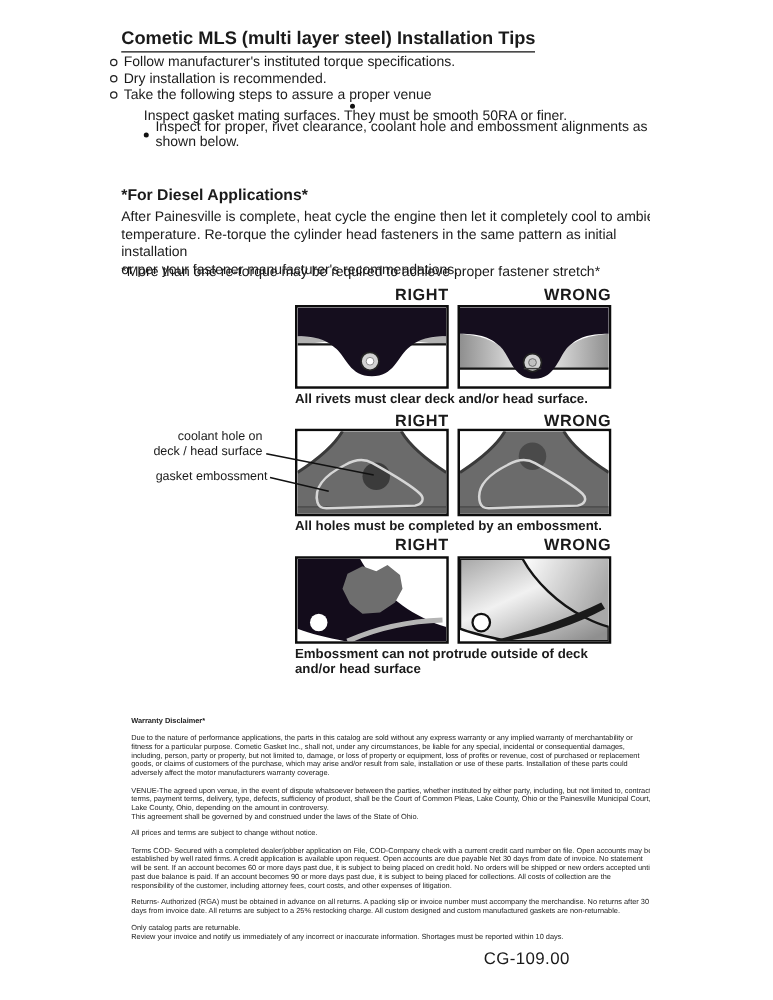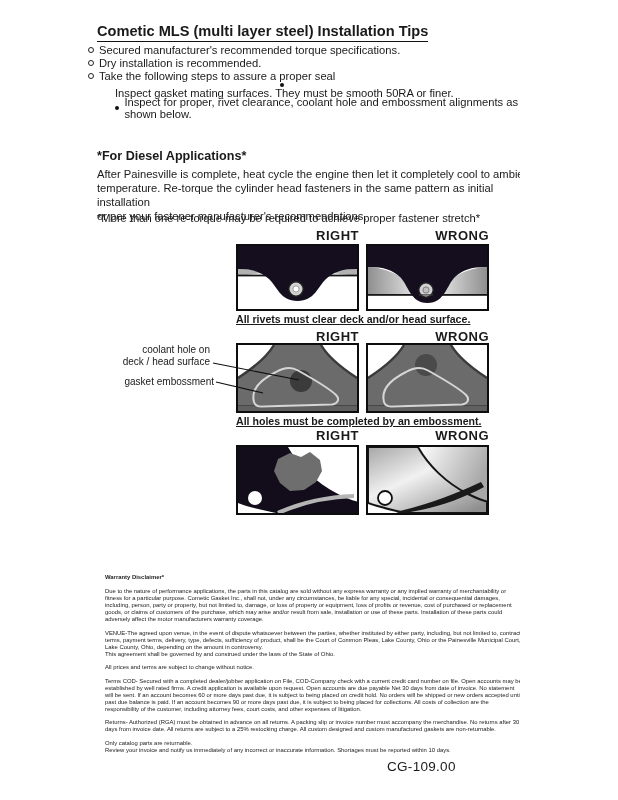--- a/index.html
+++ b/index.html
@@ -8,48 +8,48 @@
   .abs{position:absolute;}
   .title{font-size:14.6px;font-weight:bold;border-bottom:1.6px solid #111;padding-bottom:2px;white-space:nowrap;}
   .body-txt{font-size:11.2px;line-height:14px;white-space:pre-line;}
   .bullet-row{position:absolute;display:flex;align-items:center;font-size:11.2px;}
   .dotO{width:4px;height:4px;border:1.1px solid #222;border-radius:50%;margin-right:5px;flex:0 0 auto;}
   .dotF{width:4.4px;height:4.4px;background:#111;border-radius:50%;margin-right:5px;flex:0 0 auto;}
   .sec-head{font-size:12.6px;font-weight:bold;margin-top:32px;}
   .fig-head{position:absolute;width:123px;text-align:right;font-size:13px;font-weight:bold;letter-spacing:.5px;}
   .fig-box{position:absolute;width:119px;height:auto;border:2px solid #0d0d0d;background:#fff;}
   .fig-box svg{display:block;}
-  .fig-cap{position:absolute;font-size:10.6px;font-weight:bold;line-height:12px;white-space:pre-line;text-decoration:underline;}
+  .fig-cap{position:absolute;font-size:10.6px;font-weight:bold;line-height:12px;white-space:pre-line;}
   .anno{position:absolute;font-size:10px;line-height:12px;text-align:right;white-space:pre-line;}
   .legal{position:absolute;left:105px;top:574px;width:418px;font-size:5.9px;line-height:7px;color:#222;}
   .legal .lg-head{font-weight:bold;margin-bottom:7px;}
   .legal p{margin:0 0 6.5px 0;white-space:pre-line;}
   .pagenum{position:absolute;font-size:13.5px;letter-spacing:.3px;}
   .overlay{position:absolute;left:0;top:0;width:618px;height:800px;pointer-events:none;}
 </style>
 </head>
 <body>
 
 <div class="page">
 
   <div class="abs" style="left:97px;top:22px;">
     <span class="title">Cometic MLS (multi layer steel) Installation Tips</span>
   </div>
 
   <div class="bullet-row" style="left:88px;top:44px;">
     <span class="dotO"></span>
-    <span>Secured manufacturer's recommended torque specifications.</span>
+    <span>Follow manufacturer's instituted torque specifications.</span>
   </div>
   <div class="bullet-row" style="left:88px;top:57px;">
     <span class="dotO"></span>
     <span>Dry installation is recommended.</span>
   </div>
   <div class="bullet-row" style="left:88px;top:70px;">
     <span class="dotO"></span>
-    <span>Take the following steps to assure a proper seal</span>
+    <span>Take the following steps to assure a proper venue</span>
   </div>
   <div class="bullet-row" style="left:115px;top:83px;flex-direction:column;">
     <span class="dotF"></span>
     <span>Inspect gasket mating surfaces.  They must be smooth 50RA or finer.</span>
   </div>
   <div class="bullet-row" style="left:115px;top:96px;">
     <span class="dotF"></span>
     <span>Inspect for proper, rivet clearance, coolant hole and embossment alignments as shown below.</span>
   </div>
 
@@ -155,20 +155,22 @@
             <stop offset="1" stop-color="#a8a8a8"></stop>
         </linearGradient>
       </defs>
       <rect width="119" height="66" fill="#ffffff"></rect>
       <path d="M50,0 H119 V54.5 C113,53 107,50.5 100,47 C78,36 60,18 50,0 Z" fill="url(#corner)"></path>
       <path d="M0,0 H50 C60,18 78,36 100,47 C107,50.5 113,53 119,54.5 V66 H38 C24,63 10,60 0,56 Z" fill="url(#silver)" stroke="#141414" stroke-width="2"></path>
       <path d="M28,65 C58,58 88,47 113,35 L116,40 C92,53 62,63 32,66.5 Z" fill="#1a1a1a"></path>
       <circle cx="17" cy="51" r="7" fill="#ffffff" stroke="#111" stroke-width="1.8"></circle>
     </svg>
   </div>
+  <div class="fig-cap" style="left:236px;top:517px;">Embossment can not protrude outside of deck
+and/or head surface</div>
 
   <svg class="overlay">
     <line x1="213" y1="363" x2="299" y2="380" stroke="#111" stroke-width="1.1"></line>
     <line x1="216" y1="382" x2="263" y2="393" stroke="#111" stroke-width="1.1"></line>
   </svg>
 
   <div class="legal">
     <div class="lg-head">Warranty Disclaimer*</div>
     <p>Due to the nature of performance applications, the parts in this catalog are sold without any express warranty or any implied warranty of merchantability or fitness for a particular purpose.  Cometic Gasket Inc., shall not, under any circumstances, be liable for any special, incidental or consequential damages, including, person, party or property, but not limited to, damage, or loss of property or equipment, loss of profits or revenue, cost of purchased or replacement goods, or claims of customers of the purchase, which may arise and/or result from sale, installation or use of these parts.  Installation of these parts could adversely affect the motor manufacturers warranty coverage.</p>
     <p>VENUE-The agreed upon venue, in the event of dispute whatsoever between the parties, whether instituted by either party, including, but not limited to, contract terms, payment terms, delivery, type, defects, sufficiency of product, shall be the Court of Common Pleas, Lake County, Ohio or the Painesville Municipal Court, Lake County, Ohio, depending on the amount in controversy.

